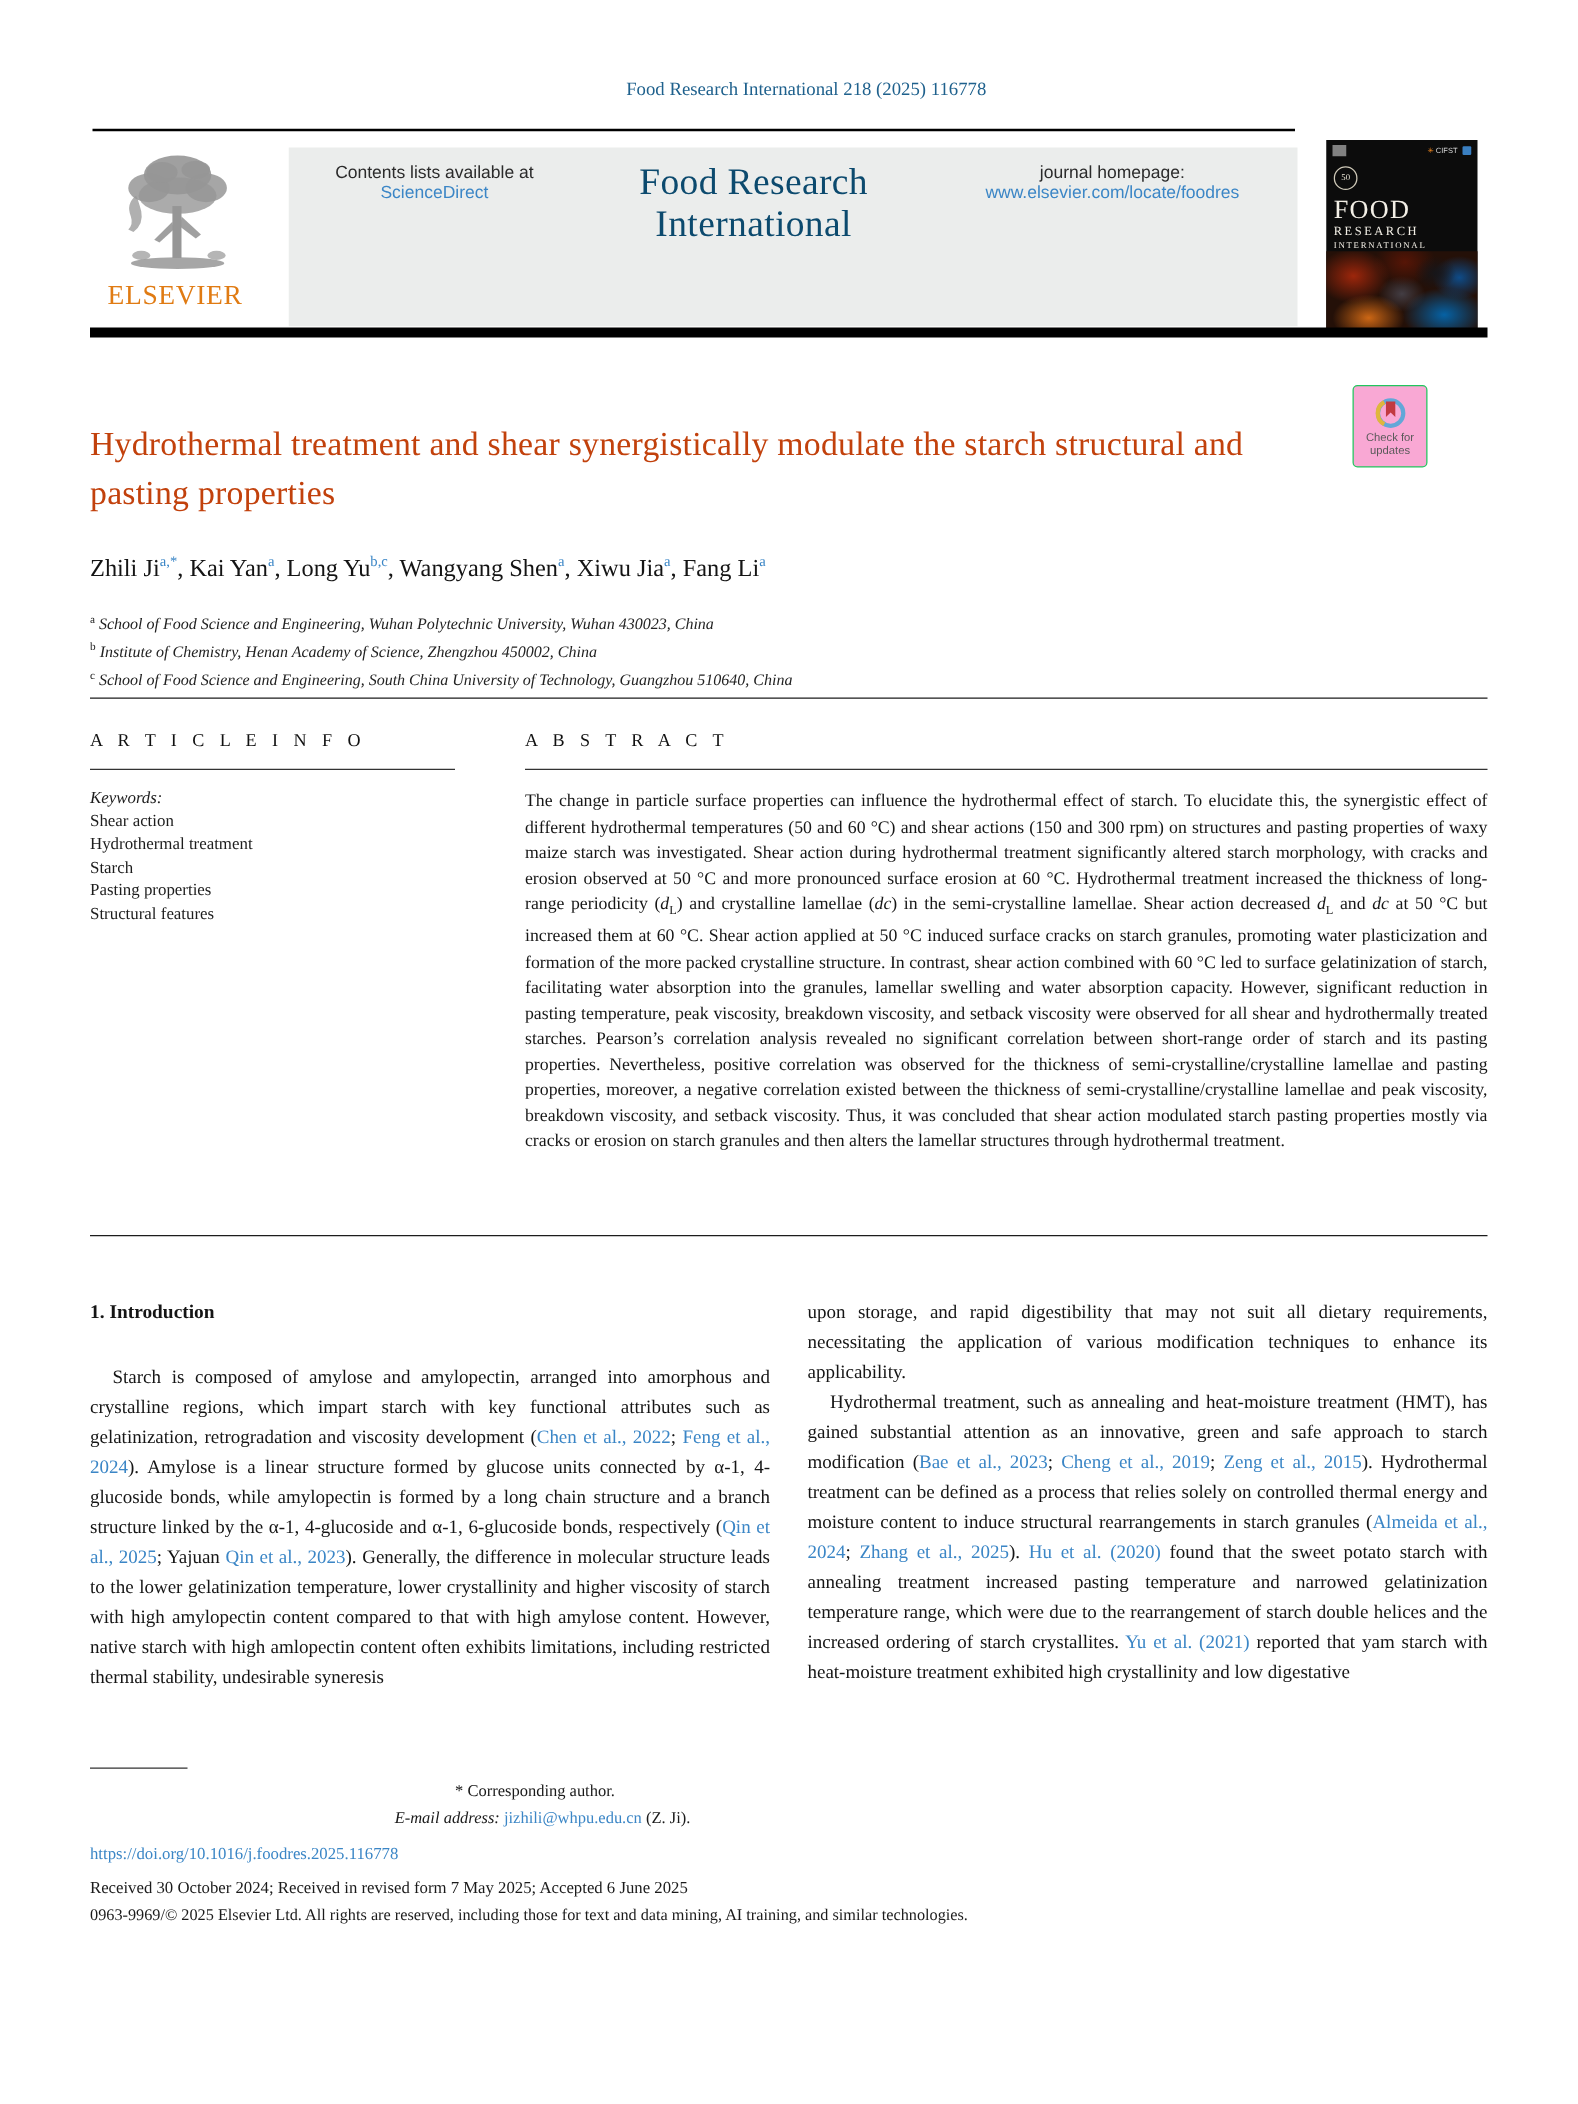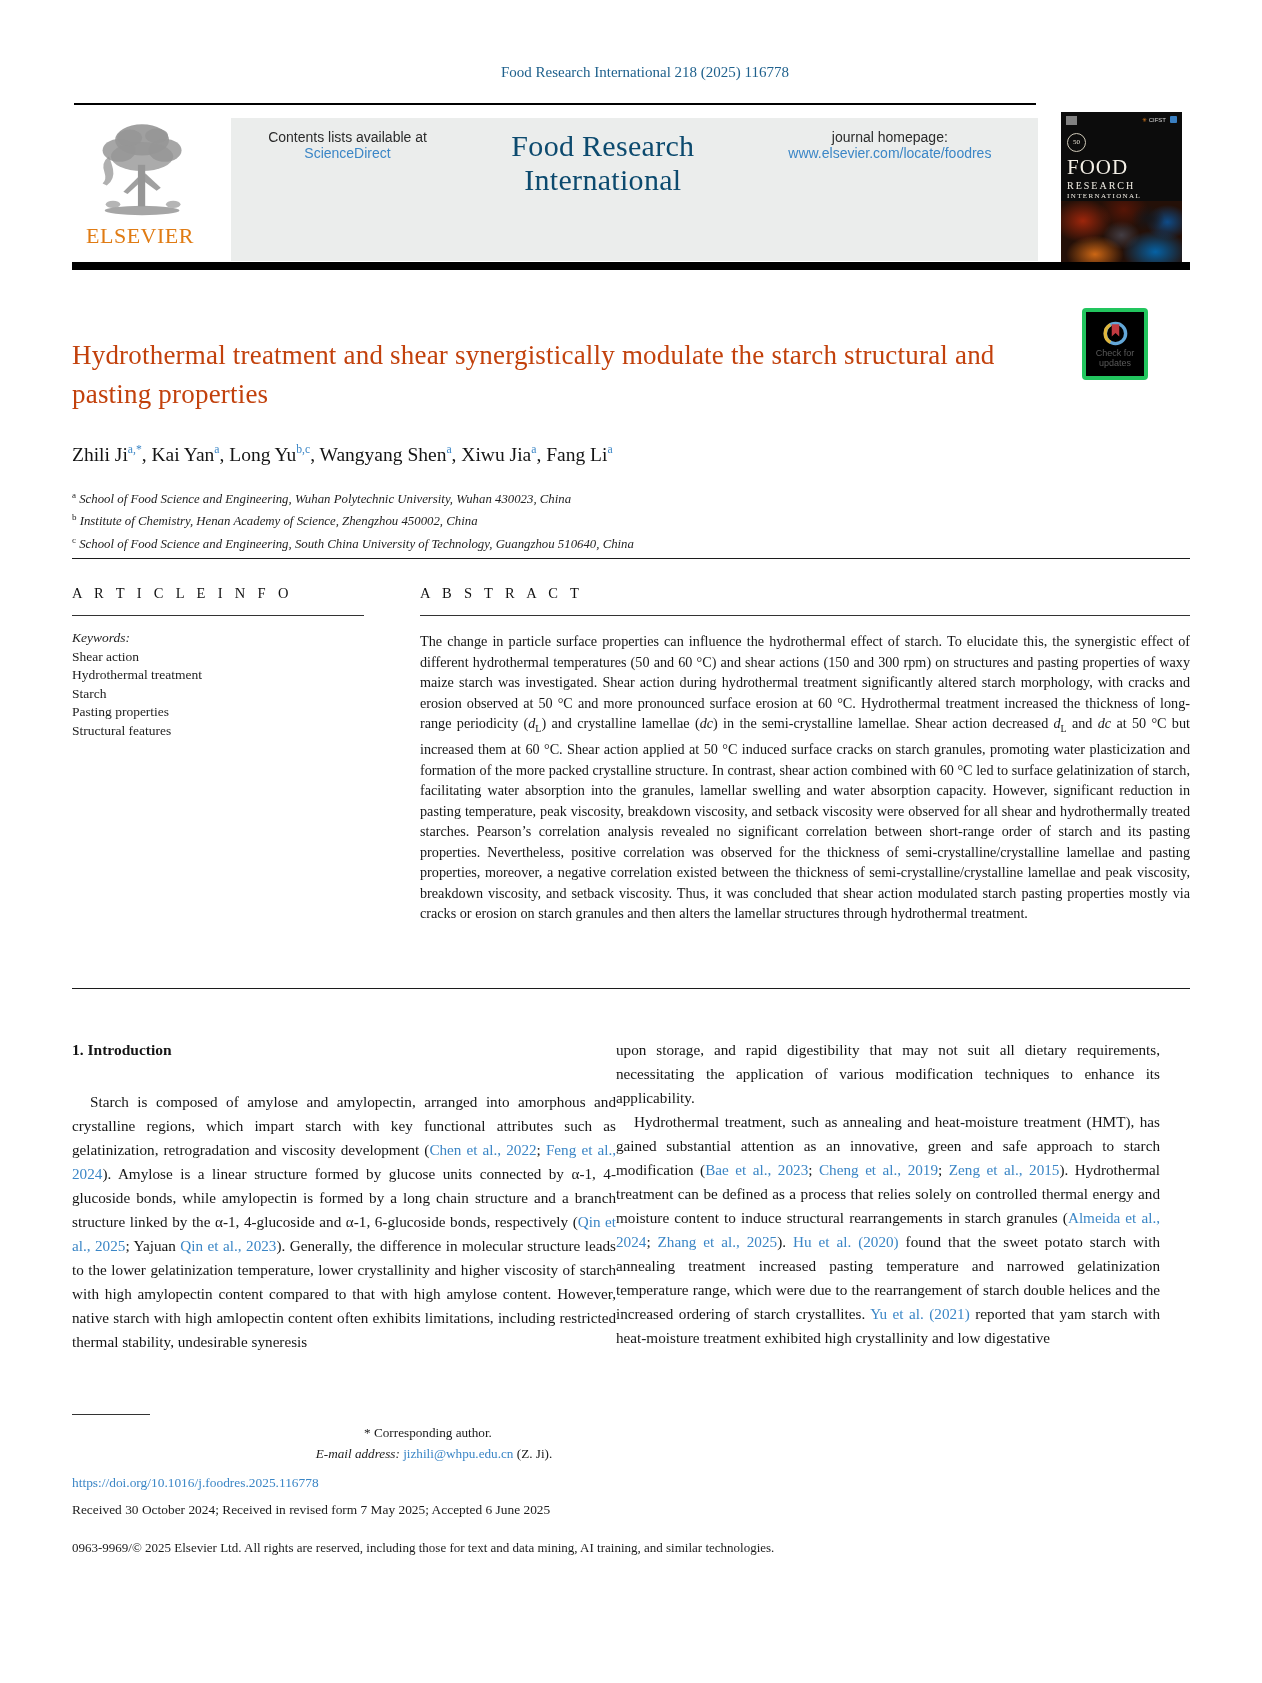--- a/index.html
+++ b/index.html
@@ -45,21 +45,21 @@
       radial-gradient(30px 24px at 88% 34%, rgba(12,82,150,0.9), transparent 72%),
       radial-gradient(46px 30px at 78% 82%, rgba(0,112,192,0.85), transparent 72%),
       radial-gradient(40px 26px at 28% 86%, rgba(222,112,22,0.9), transparent 72%),
       radial-gradient(26px 20px at 50% 55%, rgba(70,66,74,0.9), transparent 72%),
       #241008; }
   .black-bar { position:absolute; top:262px; left:72px; width:1118px; height:8px; background:#000; }
   
   .title-block { position:absolute; top:336px; left:72px; width:940px; }
   .article-title { margin:0; font-size:27px; font-weight:500; line-height:1.45; letter-spacing:0.2px; color:#c2410c; }
   .check-badge { position:absolute; top:308px; left:1082px; width:58px; height:64px;
-    background:#000000; border:4px solid #22c55e; border-radius:4px;
+    background:#f9a8d4; border:1px solid #22c55e; border-radius:4px;
     display:flex; flex-direction:column; align-items:center; justify-content:center; gap:1px; cursor:pointer; }
   .check-text { font-family:"Liberation Sans", sans-serif; font-size:9px; color:#5a5a5a;
     line-height:1.15; text-align:center; }
   .authors { position:absolute; top:443px; left:72px; width:1000px; font-size:19.5px; color:#141414; }
   .sup { vertical-align:super; font-size:0.6em; }
   .sb { vertical-align:sub; font-size:0.7em; }
   .it { font-style:italic; }
   .affiliations { position:absolute; top:486px; left:72px; width:1000px; font-size:12.8px; line-height:18px; color:#222; }
   .aff-sup { vertical-align:super; font-size:9px; }
   .aff-text { font-style:italic; }
@@ -70,33 +70,33 @@
   .info-section { position:absolute; top:585px; left:72px; width:1118px; display:flex; }
   .info-left { width:292px; flex:0 0 auto; }
   .info-right { margin-left:56px; flex:1; }
   .sec-heading { font-size:14.5px; letter-spacing:0.3em; color:#111; }
   .heading-rule { border-top:1.2px solid #333; margin-top:13px; }
   .keywords { margin-top:13px; font-size:13.5px; line-height:18.5px; color:#1d1d1d; }
   .kw-label { font-style:italic; }
   .abstract-text { margin-top:15px; font-size:14.2px; line-height:20.5px; text-align:justify; color:#161616; }
   
   .body-section { position:absolute; top:1038px; left:72px; width:1118px; }
-  .columns { display:flex; }
+  .columns { display:flex; gap:30px; }
   .col { width:544px; font-size:15.2px; line-height:24px; text-align:justify; color:#151515; }
   .intro-heading { font-weight:bold; font-size:15.5px; margin:0 0 28px 0; text-align:left; }
   .para { margin:0; }
   .para.indent { text-indent:18px; }
   
   .footnote { position:absolute; top:1414px; left:72px; width:700px; font-size:13.2px; line-height:21px;text-align:center; }
   .fn-rule { width:78px; border-top:1.2px solid #333; margin-bottom:7px; }
   .fn-line1 { padding-left:12px; }
   .fn-line2 { padding-left:24px; }
   .footer { position:absolute; top:1472px; left:72px; width:1118px; font-size:13.4px; line-height:22px; color:#1b1b1b; }
   .doi-line { margin-bottom:5px; }
-  .copyright-line { font-size:13px;margin-top:16px; }
+  .copyright-line { font-size:13px; }
 </style>
 </head>
 <body>
 
 <div class="page">
 
   <div class="top-citation">Food Research International 218 (2025) 116778</div>
 
   <div class="header">
     <div class="header-rule"></div>

